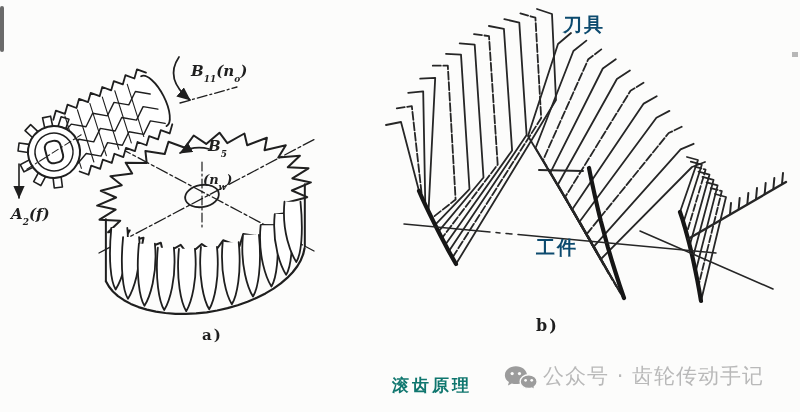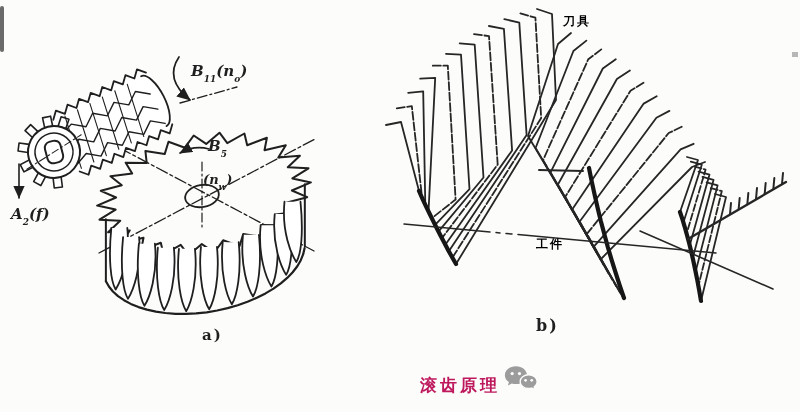--- a/index.html
+++ b/index.html
@@ -2,22 +2,22 @@
 <html><head>
 <meta charset="utf-8">
 <style>
   html,body{margin:0;padding:0;}
   .stage{position:relative;width:800px;height:412px;background:#fcfcfb;overflow:hidden;
          font-family:"DejaVu Sans",sans-serif;}
   .lbl{position:absolute;white-space:nowrap;color:#1f1f1f;line-height:1;}
   .math{font-family:"DejaVu Serif",serif;font-style:italic;font-weight:bold;font-size:15px;}
   .math sub{font-size:9px;position:relative;top:2px;left:0px;}
   .cap{font-family:"DejaVu Serif",serif;font-weight:bold;font-size:15px;letter-spacing:2px;}
-  .cjk{font-size:12px;font-weight:600;color:#000000;letter-spacing:2px;}
-  .title{font-size:17px;font-weight:bold;color:#be185d;letter-spacing:3px;margin-left:28px;}
+  .cjk{font-size:19px;font-weight:600;color:#0c4a6e;letter-spacing:2px;}
+  .title{font-size:17px;font-weight:bold;color:#0f766e;letter-spacing:3px;}
   .watermark{font-size:21px;color:#b9b9b9;letter-spacing:1px;font-weight:500;}
   #art{position:absolute;left:0;top:0;}
   .wicon{position:absolute;left:504px;top:364px;width:34px;height:30px;}
 </style>
 </head>
 <body>
 
 <div class="stage">
 
   <svg id="art" width="800" height="412" viewBox="0 0 800 412">
@@ -156,13 +156,14 @@
       <path d="M29,12 C23.5,12 19,15.6 19,20.1 C19,24.6 23.5,28.2 29,28.2 C30.2,28.2 31.4,28 32.5,27.7 L36.6,29.8 L35.5,26.4 C37.7,24.9 39,22.6 39,20.1 C39,15.6 34.5,12 29,12 Z" stroke="#fcfcfb" stroke-width="1.6"></path>
     </g>
     <g fill="#fcfcfb">
       <circle cx="9.6" cy="10.6" r="1.9"></circle>
         <circle cx="18.2" cy="10.6" r="1.9"></circle>
       <circle cx="25.4" cy="18.6" r="1.6"></circle>
         <circle cx="32.6" cy="18.6" r="1.6"></circle>
     </g>
   </svg>
 
+  <div class="lbl watermark" style="left:543px;top:366px">公众号 · 齿轮传动手记</div>
 </div>
 
 </body></html>

